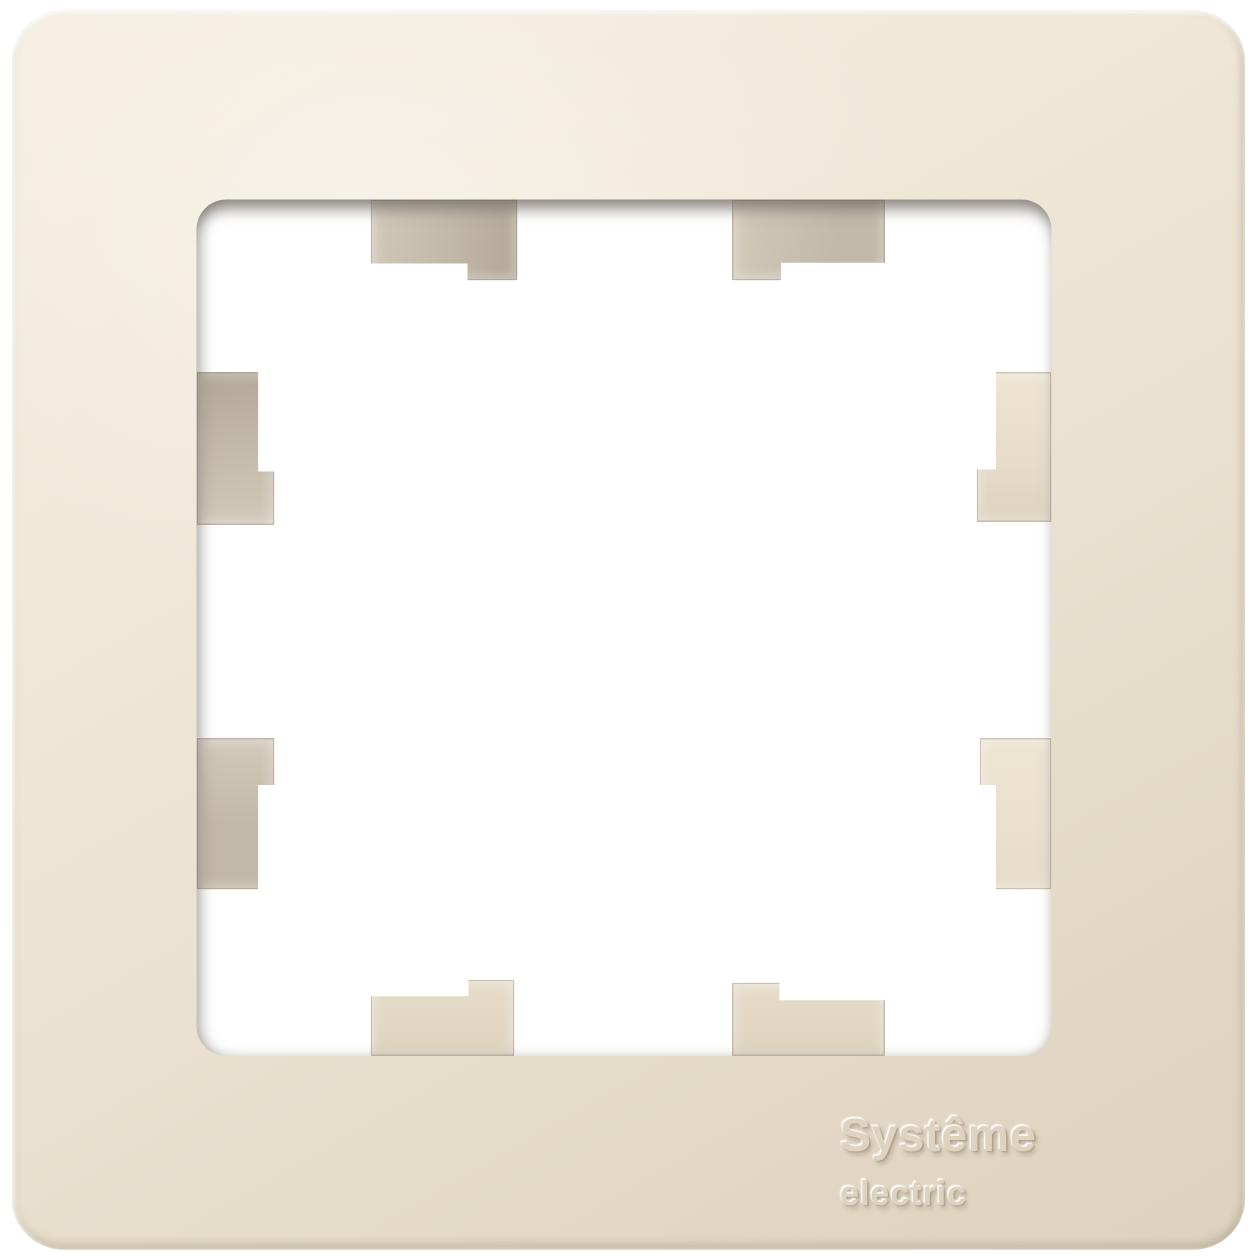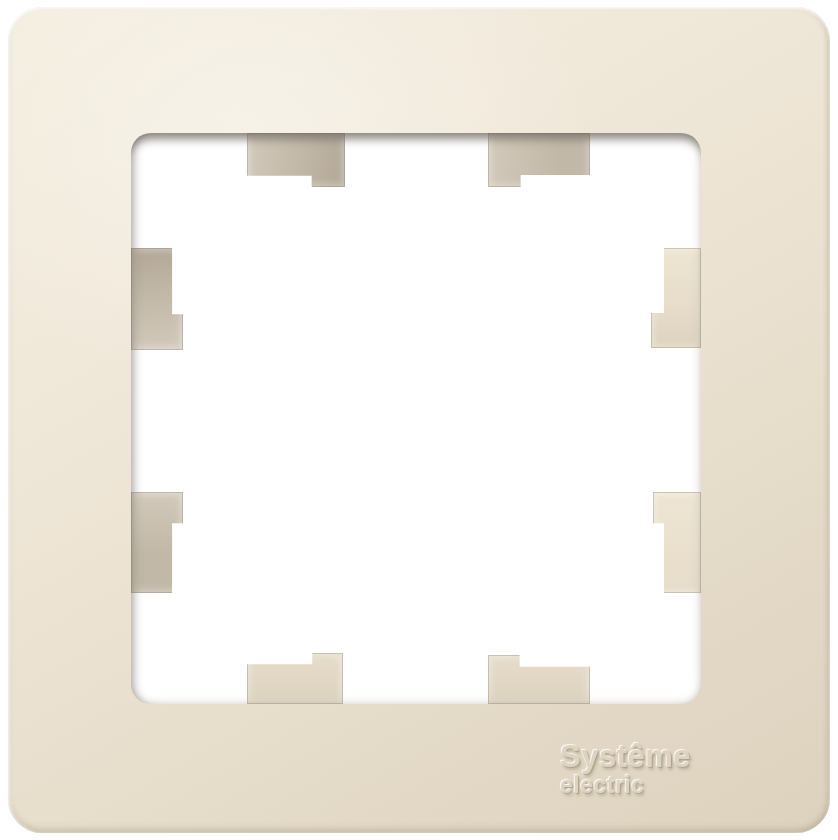--- a/index.html
+++ b/index.html
@@ -75,21 +75,21 @@
   .logo {
     position:absolute; left:552px; top:734px; width:148px;
     color:var(--logo-color);
     text-shadow:
       -1px -1px 1px rgba(255,255,255,0.92),
       1px 1px 1px rgba(138,124,102,0.45),
       2px 3px 3px rgba(138,124,102,0.35);
     user-select:none;
   }
   .logo-line1 { font-size:31px; font-weight:bold; line-height:1.05; letter-spacing:0.5px; }
-  .logo-line2 { font-size:23px; font-weight:bold; line-height:1; letter-spacing:0.5px; margin-top:0; }
+  .logo-line2 { font-size:23px; font-weight:bold; line-height:1; letter-spacing:0.5px; margin-top:10px; }
 </style>
 </head>
 <body>
 
 <div class="stage">
   <div class="frame">
 
     <div class="window">
       <div class="tab tab-tl"></div>
       <div class="tab tab-tr"></div>

